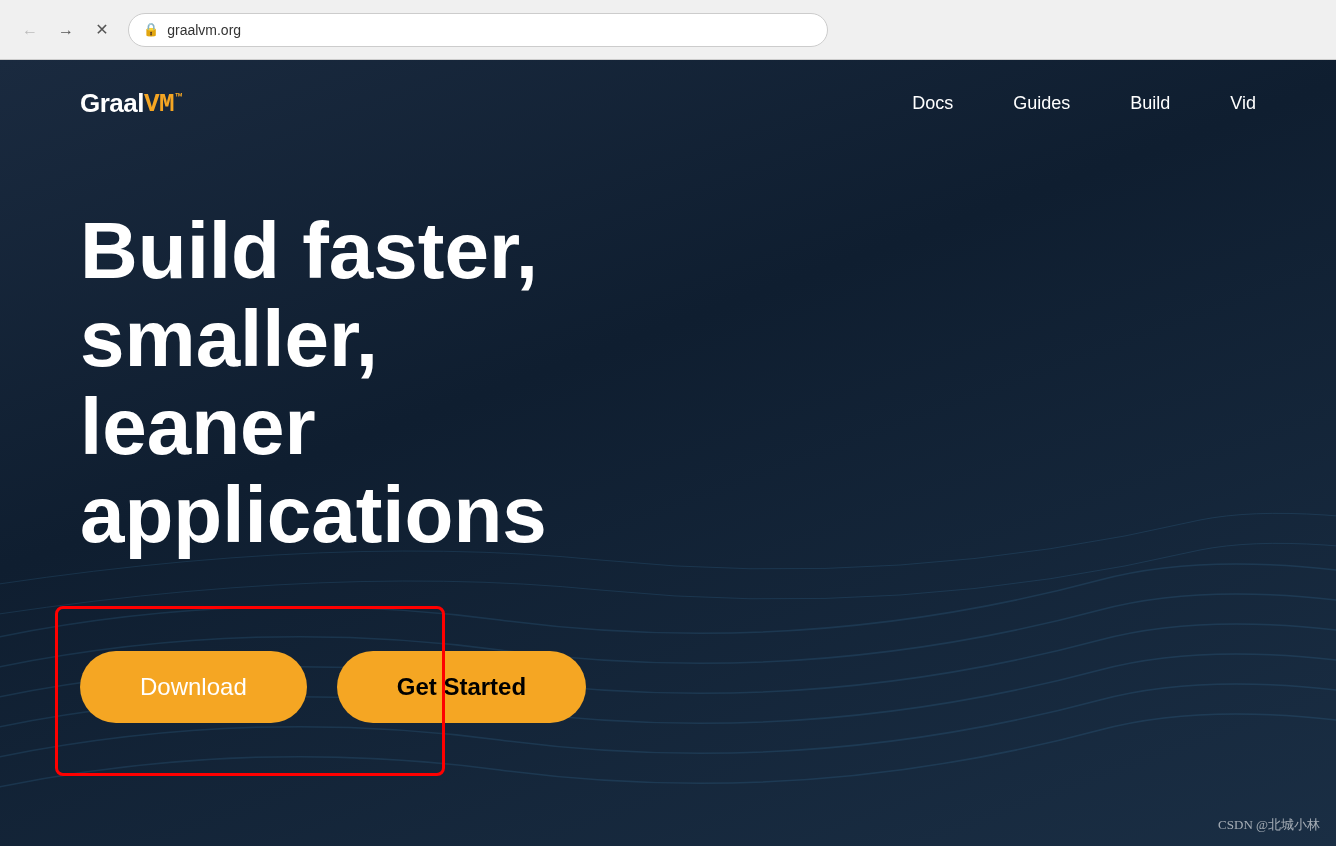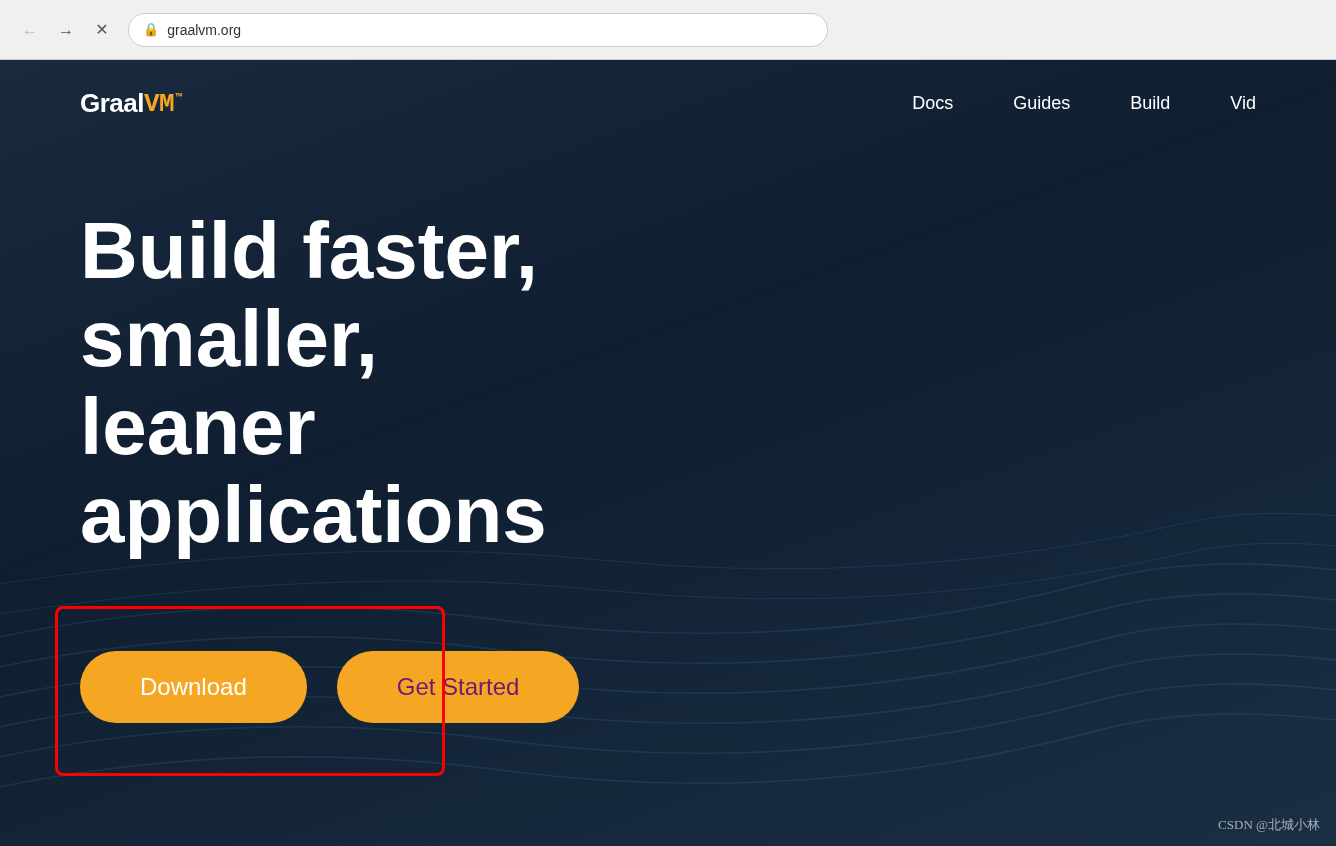--- a/index.html
+++ b/index.html
@@ -172,26 +172,26 @@
       border-radius: 50px;
       padding: 22px 60px;
       font-size: 24px;
       font-weight: 500;
       cursor: pointer;
       position: relative;
     }
 
     .btn-get-started {
       background: #f5a623;
-      color: #701a75;
+      color: #000000;
       border: none;
       border-radius: 50px;
       padding: 22px 60px;
       font-size: 24px;
-      font-weight: 400;
+      font-weight: 700;
       cursor: pointer;
     }
 
     
     .watermark {
       position: absolute;
       bottom: 12px;
       right: 16px;
       color: rgba(255,255,255,0.6);
       font-size: 13px;

